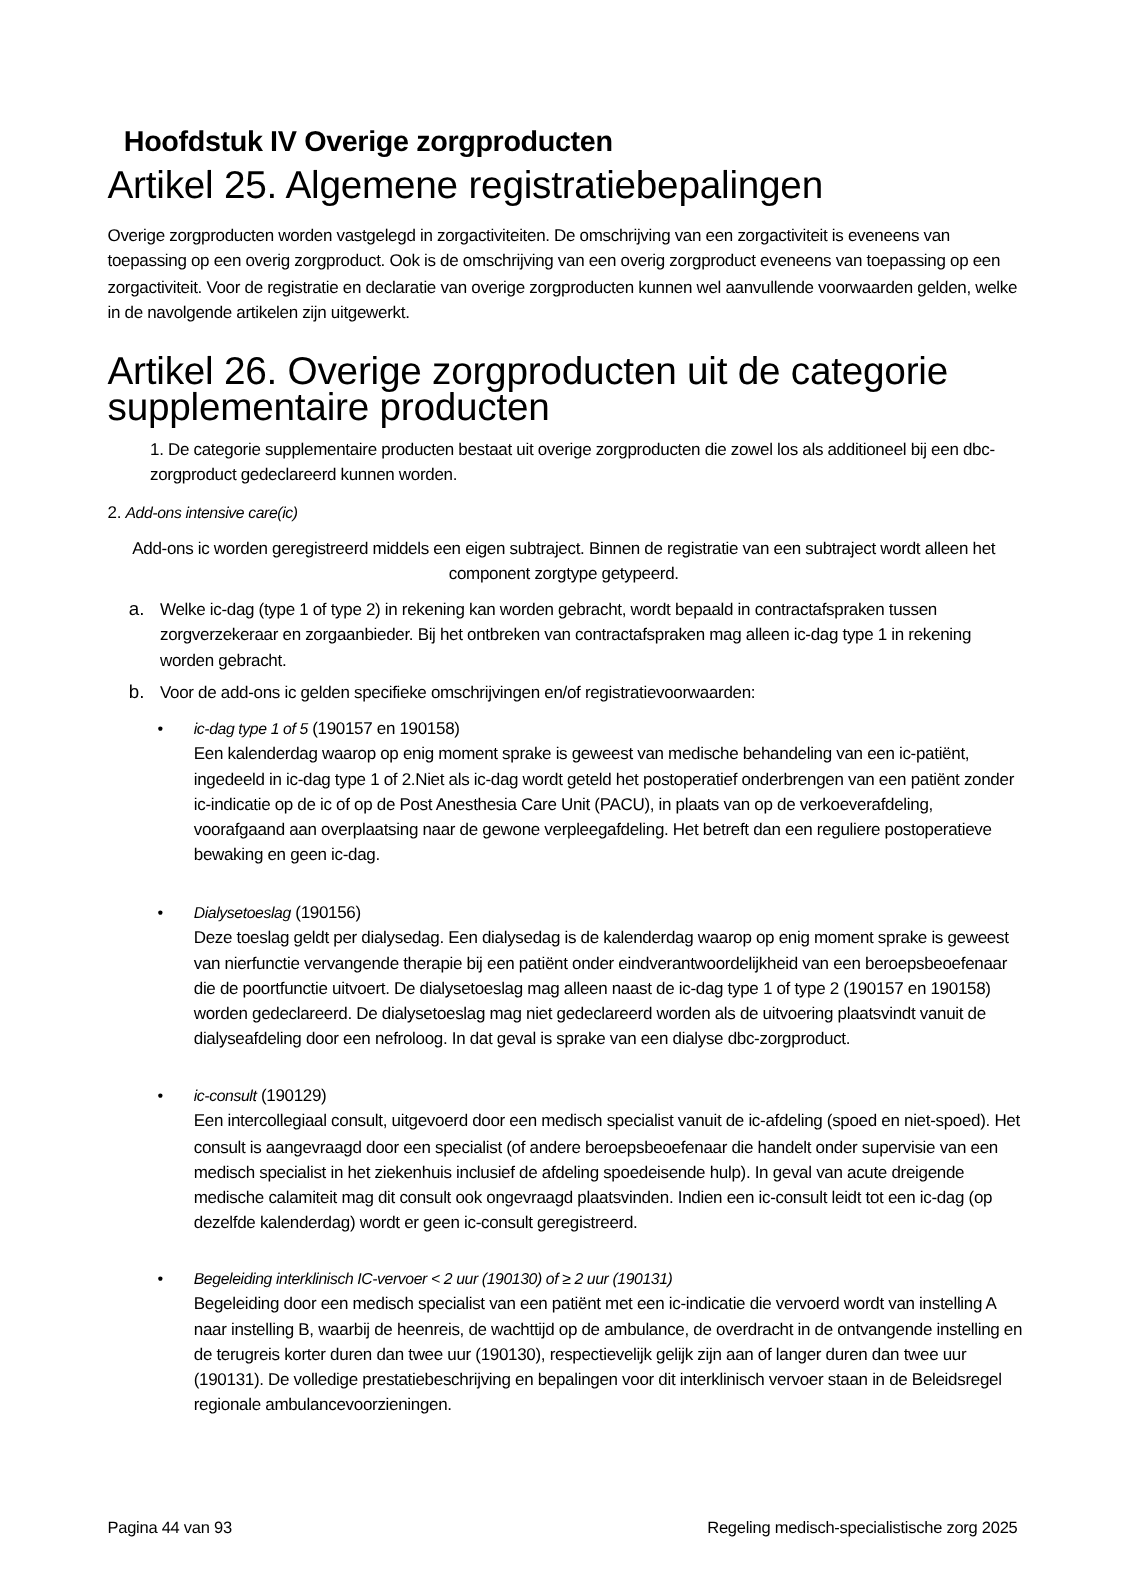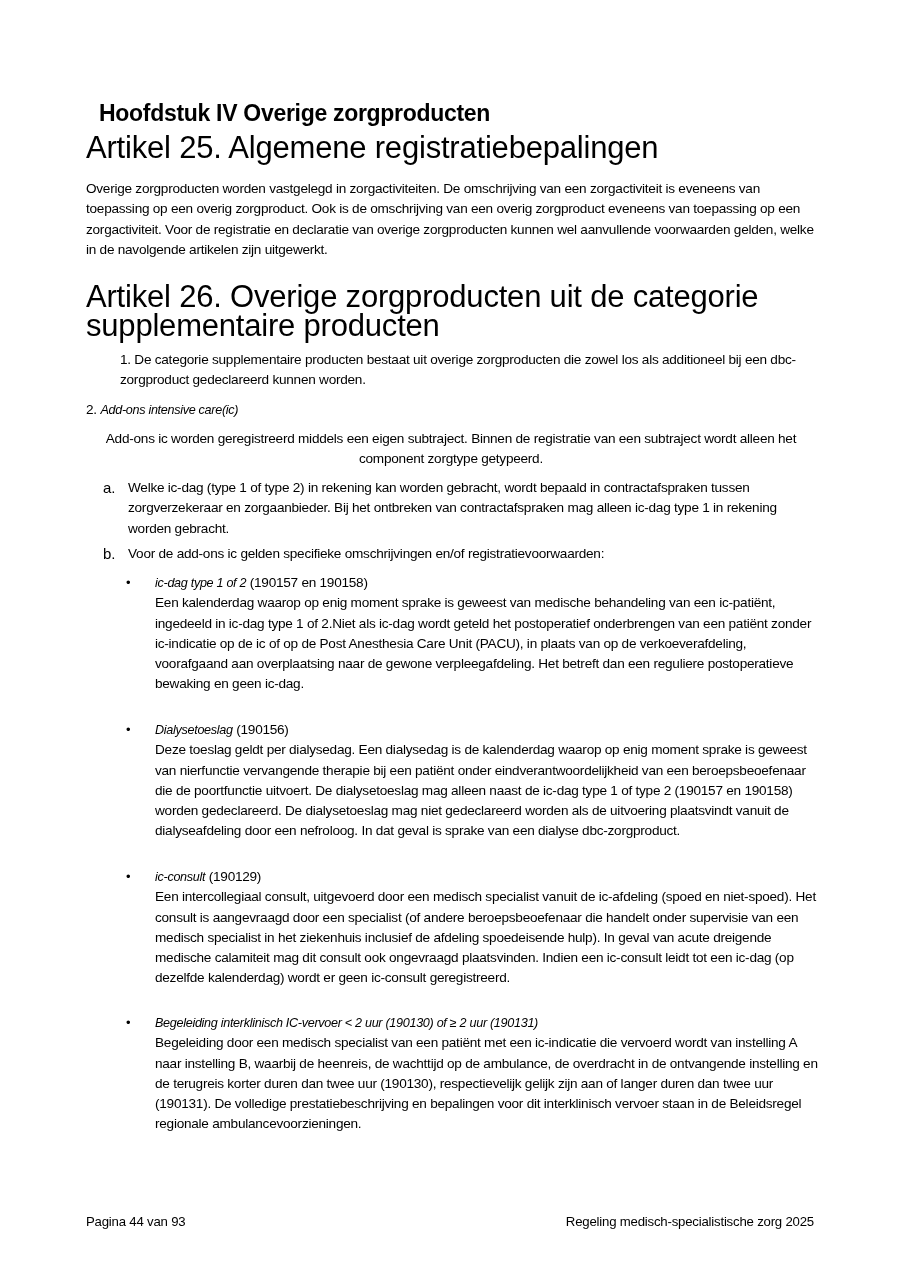--- a/index.html
+++ b/index.html
@@ -69,21 +69,21 @@
     </div>
     <div id="item-b" class="alpha-item">
       <span class="alpha-marker">b.</span>
       <p class="para" style="width:688px">Voor de add-ons ic gelden specifieke omschrijvingen en/of registratievoorwaarden:</p>
     </div>
   </div>
 
   <div class="bullet" id="b1">
     <span class="bullet-dot">•</span>
     <div class="bullet-body">
-      <p class="para"><span class="small-it">ic-dag type 1 of 2</span><span> (190157 en 190158)</span></p>
+      <p class="para"><span class="small-it">ic-dag type 1 of 5</span><span> (190157 en 190158)</span></p>
       <p class="para">Een kalenderdag waarop op enig moment sprake is geweest van medische behandeling van een ic-patiënt, ingedeeld in ic-dag type 1 of 2.Niet als ic-dag wordt geteld het postoperatief onderbrengen van een patiënt zonder ic-indicatie op de ic of op de Post Anesthesia Care Unit (PACU), in plaats van op de verkoeverafdeling, voorafgaand aan overplaatsing naar de gewone verpleegafdeling. Het betreft dan een reguliere postoperatieve bewaking en geen ic-dag.</p>
     </div>
   </div>
 
   <div class="bullet" id="b2">
     <span class="bullet-dot">•</span>
     <div class="bullet-body">
       <p class="para"><span class="small-it">Dialysetoeslag</span><span> (190156)</span></p>
       <p class="para">Deze toeslag geldt per dialysedag. Een dialysedag is de kalenderdag waarop op enig moment sprake is geweest van nierfunctie vervangende therapie bij een patiënt onder eindverantwoordelijkheid van een beroepsbeoefenaar die de poortfunctie uitvoert. De dialysetoeslag mag alleen naast de ic-dag type 1 of type 2 (190157 en 190158) worden gedeclareerd. De dialysetoeslag mag niet gedeclareerd worden als de uitvoering plaatsvindt vanuit de dialyseafdeling door een nefroloog. In dat geval is sprake van een dialyse dbc-zorgproduct.</p>
     </div>

